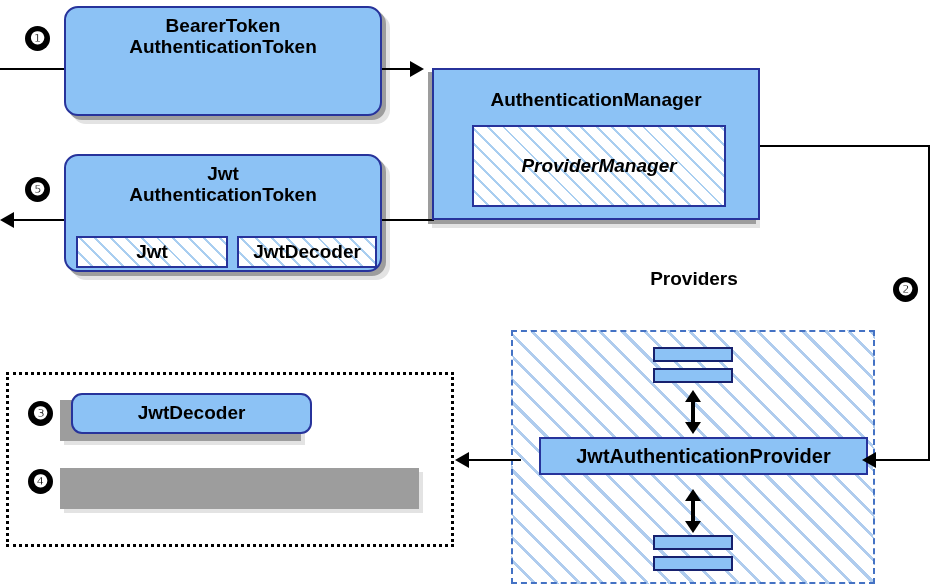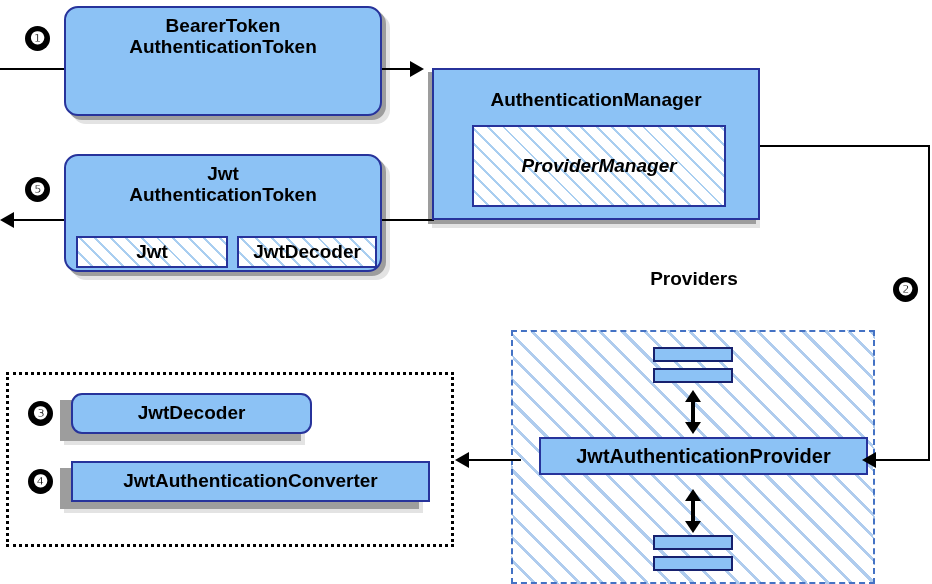--- a/index.html
+++ b/index.html
@@ -267,19 +267,16 @@
   <div class="shadow1" style="left:64px; top:404px; width:241px; height:41px;"></div>
   <div class="shadow2" style="left:60px; top:400px; width:241px; height:41px;"></div>
   <div class="node" style="left:71px; top:393px; width:241px; height:41px; font-size:19px;border-radius:11px;">
     <span>JwtDecoder</span>
   </div>
 
   <div class="badge" style="left:28px; top:401px;">❸</div>
 
   <div class="shadow1" style="left:64px; top:472px; width:359px; height:41px;"></div>
   <div class="shadow2" style="left:60px; top:468px; width:359px; height:41px;"></div>
-  <div class="node" style="left:71px; top:461px; width:359px; height:41px; font-size:19px;">
-    <span>JwtAuthenticationConverter</span>
-  </div>
 
   <div class="badge" style="left:28px; top:469px;">❹</div>
 
 </div>
 
 </body></html>

